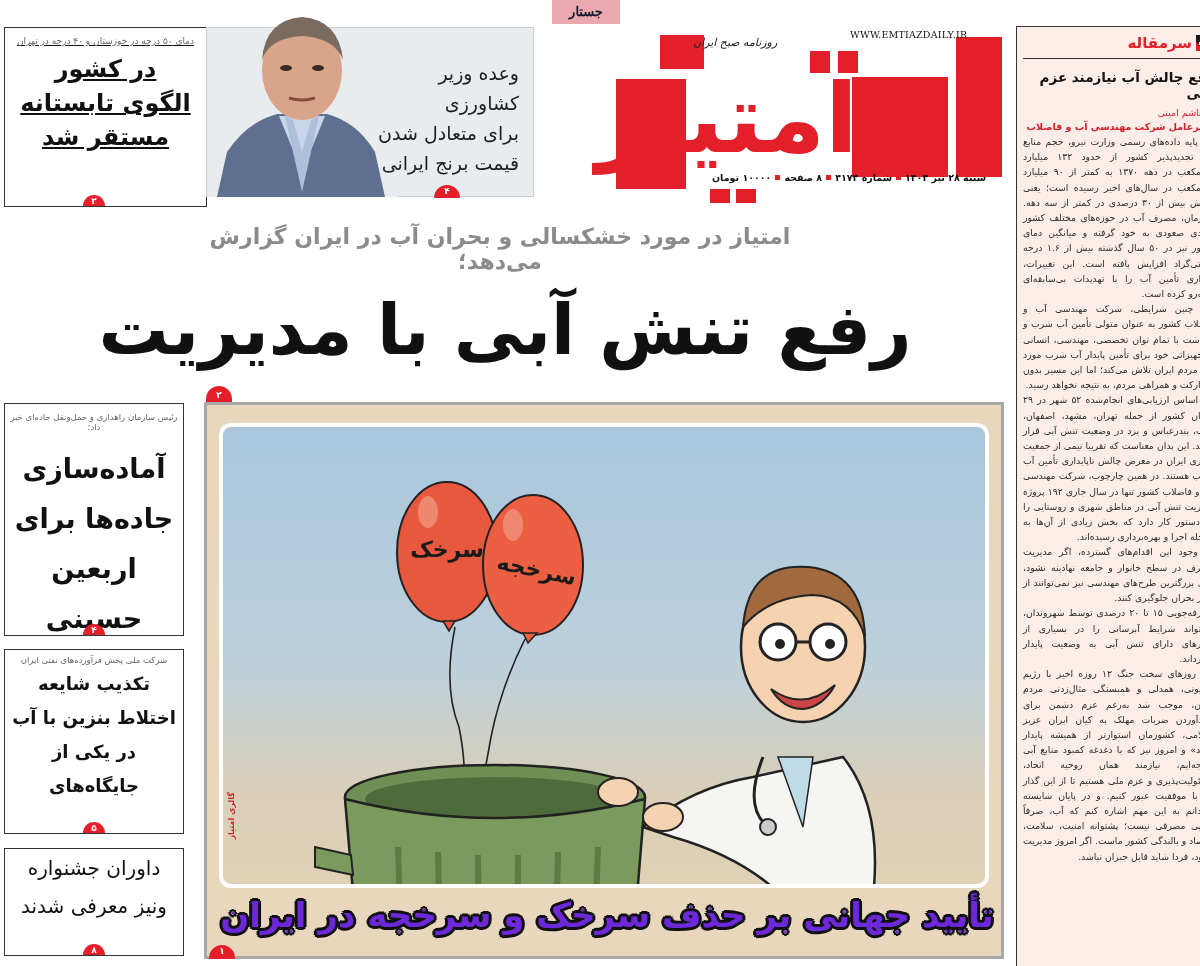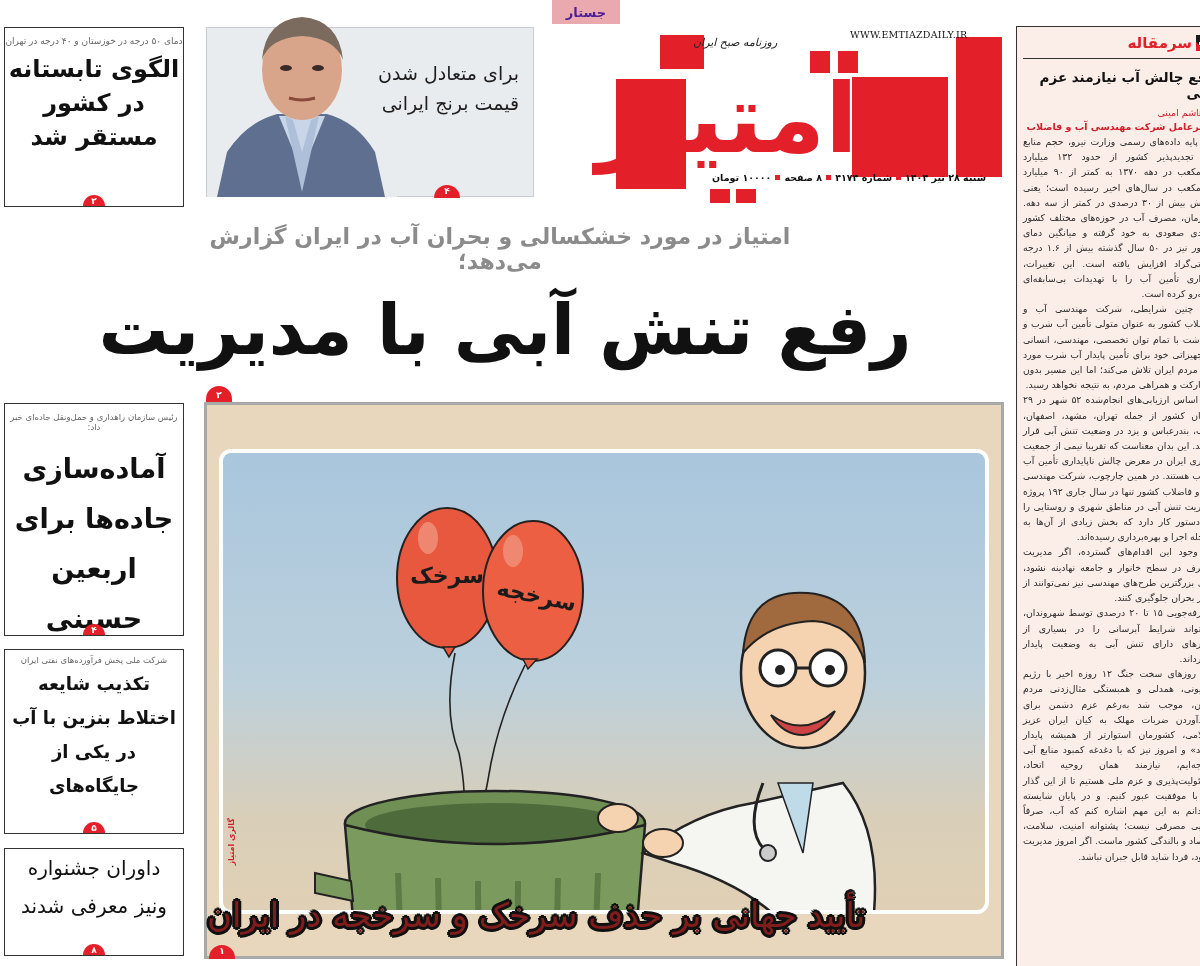--- a/index.html
+++ b/index.html
@@ -48,21 +48,21 @@
       letter-spacing: -6px; font-family: "DejaVu Sans", sans-serif;
     }
     .logo-block { position: absolute; background: #e3202a; }
     .masthead-meta {
       position: absolute; left: 712px; top: 172px; width: 296px; font-size: 9.5px; color: #111;
       display: flex; gap: 4px; justify-content: flex-end; align-items: center; font-weight: bold;
     }
     .masthead-meta .sq { width: 5px; height: 5px; background: #e3202a; display: inline-block; }
     .jostar-tag {
       position: absolute; left: 552px; top: 0; width: 68px; height: 24px; background: #eaa9ae;
-      color: #4c1d95; font-weight: bold; font-size: 13px; display: flex; align-items: center; justify-content: center;
+      color: #0f172a; font-weight: bold; font-size: 13px; display: flex; align-items: center; justify-content: center; font-family: Liberation Serif, serif;
     }
 
     
     .box { position: absolute; border: 1px solid #333; background: #fff; }
     .kicker { font-size: 9px; color: #666; text-align: center; margin-top: 8px; letter-spacing: -0.2px; }
     .box-headline { font-weight: bold; text-align: center; color: #111; }
     .page-badge {
       position: absolute; width: 22px; height: 11px; background: #e3202a; border-radius: 11px 11px 0 0;
       color: #fff; font-size: 9px; font-weight: bold; text-align: center; line-height: 13px;
     }
@@ -90,25 +90,24 @@
 
     
     .cartoon-frame {
       position: absolute; left: 204px; top: 402px; width: 800px; height: 557px;
       background: #e8d6bd; border: 3px solid #a8a8a8; border-top-width: 3px;
     }
     .cartoon-inner {
       position: absolute; left: 12px; top: 18px; width: 770px; height: 465px;
       border: 4px solid #fff; border-radius: 12px; overflow: hidden;
       background: linear-gradient(#a9c6dd 0%, #bcd0dc 50%, #d9cfb9 80%, #e0d0b5 100%);
-      margin-top: 26px;
     }
     .cartoon-caption {
-      position: absolute; left: 0; top: 490px; width: 800px; text-align: left;
-      font-weight: normal; font-size: 34px; color: #7f1d1d;
+      position: absolute; left: 0; top: 490px; width: 800px; text-align: center;
+      font-weight: bold; font-size: 34px; color: #6d28d9;
       text-shadow: -2px -2px 0 #111, 2px -2px 0 #111, -2px 2px 0 #111, 2px 2px 0 #111, 0 3px 0 #111, 0 -3px 0 #111, 3px 0 0 #111, -3px 0 0 #111;
     }
     .credit {
       position: absolute; left: 4px; top: 365px; writing-mode: vertical-rl; transform: rotate(180deg);
       font-size: 8px; color: #d11f2a; font-weight: bold;
     }
     .balloon-label { font-weight: bold; font-size: 22px; fill: #1a1a1a; font-family: "DejaVu Sans", sans-serif; }
   </style>
 </head>
 <body>
@@ -131,45 +130,46 @@
 <div class="masthead-meta">
   <span>شنبه ۲۸ تیر ۱۴۰۴</span>
   <span class="sq"></span>
   <span>شماره ۴۱۷۴</span>
   <span class="sq"></span>
   <span>۸ صفحه</span>
   <span class="sq"></span>
   <span>۱۰۰۰۰ تومان</span>
 </div>
 
-<div class="box" style="left:4px; top:27px; width:180px; height:180px;">
+<div class="box" style="left:4px; top:27px; width:203px; height:180px;text-decoration:underline;">
   <div class="kicker">دمای ۵۰ درجه در خوزستان و ۴۰ درجه در تهران</div>
   <div class="box-headline" style="font-size:24px; line-height:34px; margin-top:6px;">
+    <div>در کشور</div>
     <div>الگوی تابستانه</div>
-    <div>در کشور</div>
     <div>مستقر شد</div>
   </div>
   <div class="page-badge" style="left:78px; top:167px;">۲</div>
 </div>
 
 <div class="minister-box">
   <div class="minister-photo">
     <svg width="190" height="195" viewBox="0 0 190 195">
       <rect x="0" y="26" width="190" height="169" fill="#e9ecef"></rect>
       <path d="M10 195 L20 150 Q40 120 70 112 L120 112 Q150 120 168 150 L178 195 Z" fill="#5f6f8f"></path>
       <path d="M72 114 L95 170 L118 114 Z" fill="#c9d6ea"></path>
       <path d="M78 114 L95 190 L112 114 L104 118 L95 150 L86 118 Z" fill="#aebfd9"></path>
       <ellipse cx="95" cy="68" rx="40" ry="50" fill="#d9a58a"></ellipse>
       <path d="M55 58 Q58 18 95 15 Q132 18 136 58 Q128 36 95 34 Q62 36 55 58 Z" fill="#7b6a5e"></path>
       <ellipse cx="79" cy="66" rx="6" ry="3" fill="#3a2a25"></ellipse>
       <ellipse cx="111" cy="66" rx="6" ry="3" fill="#3a2a25"></ellipse>
       <path d="M82 96 Q95 100 108 96" stroke="#8a4a3c" stroke-width="3" fill="none"></path>
     </svg>
   </div>
   <div class="minister-text">
+    <div>وعده وزیر کشاورزی</div>
     <div>برای متعادل شدن</div>
     <div>قیمت برنج ایرانی</div>
   </div>
   <div class="page-badge" style="left:227px; top:157px; width:26px; height:13px; border-radius:13px 13px 0 0;">۴</div>
 </div>
 
 <div class="supertitle">امتیاز در مورد خشکسالی و بحران آب در ایران گزارش می‌دهد؛</div>
 <div class="headline">رفع تنش آبی با مدیریت مصرف</div>
 <div class="page-badge" style="left:206px; top:386px; width:26px; height:16px; border-radius:13px 13px 0 0; line-height:18px;">۲</div>
 

